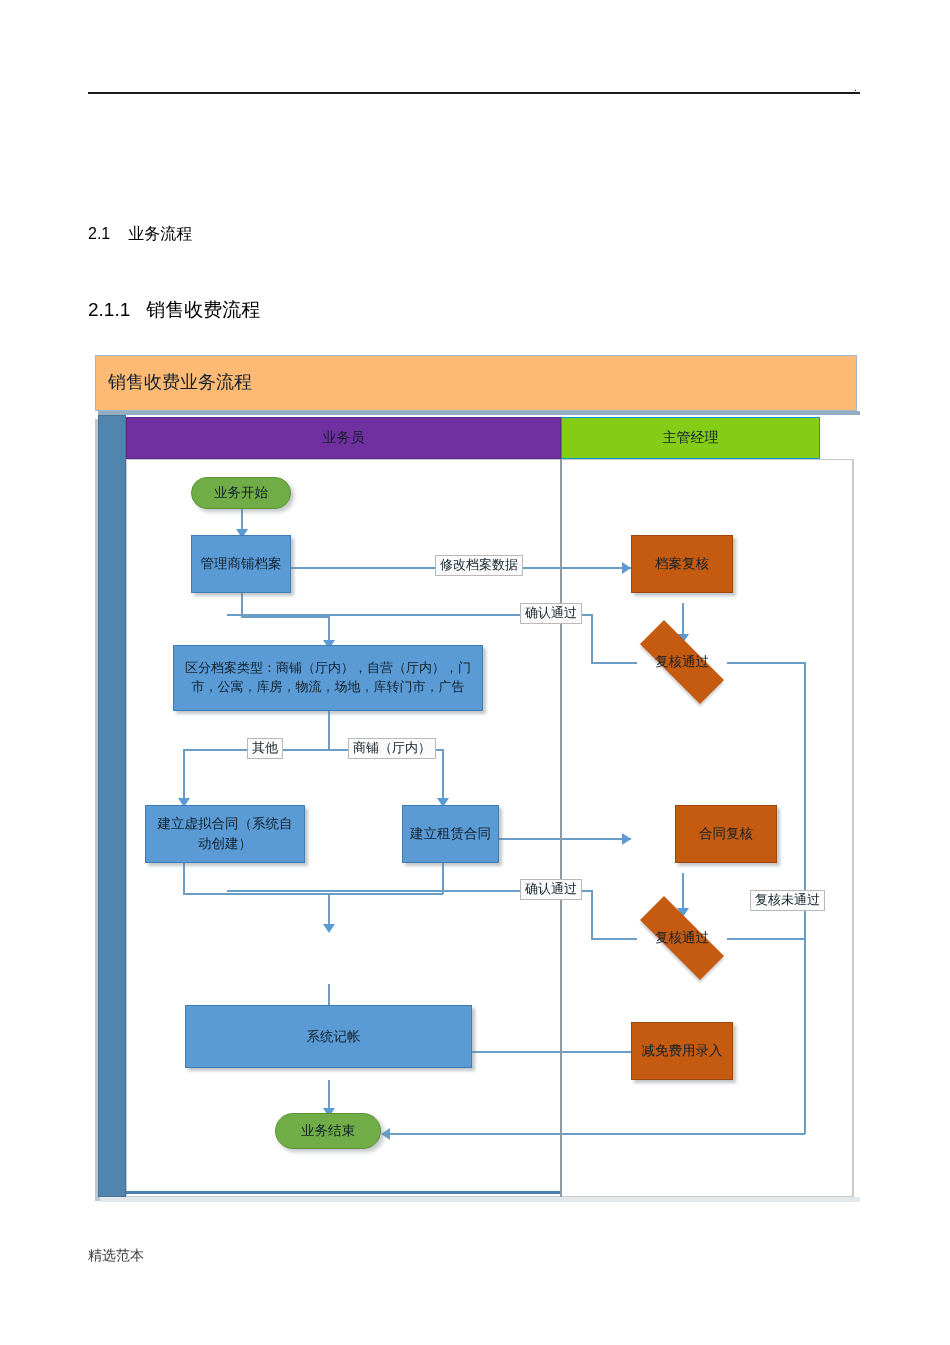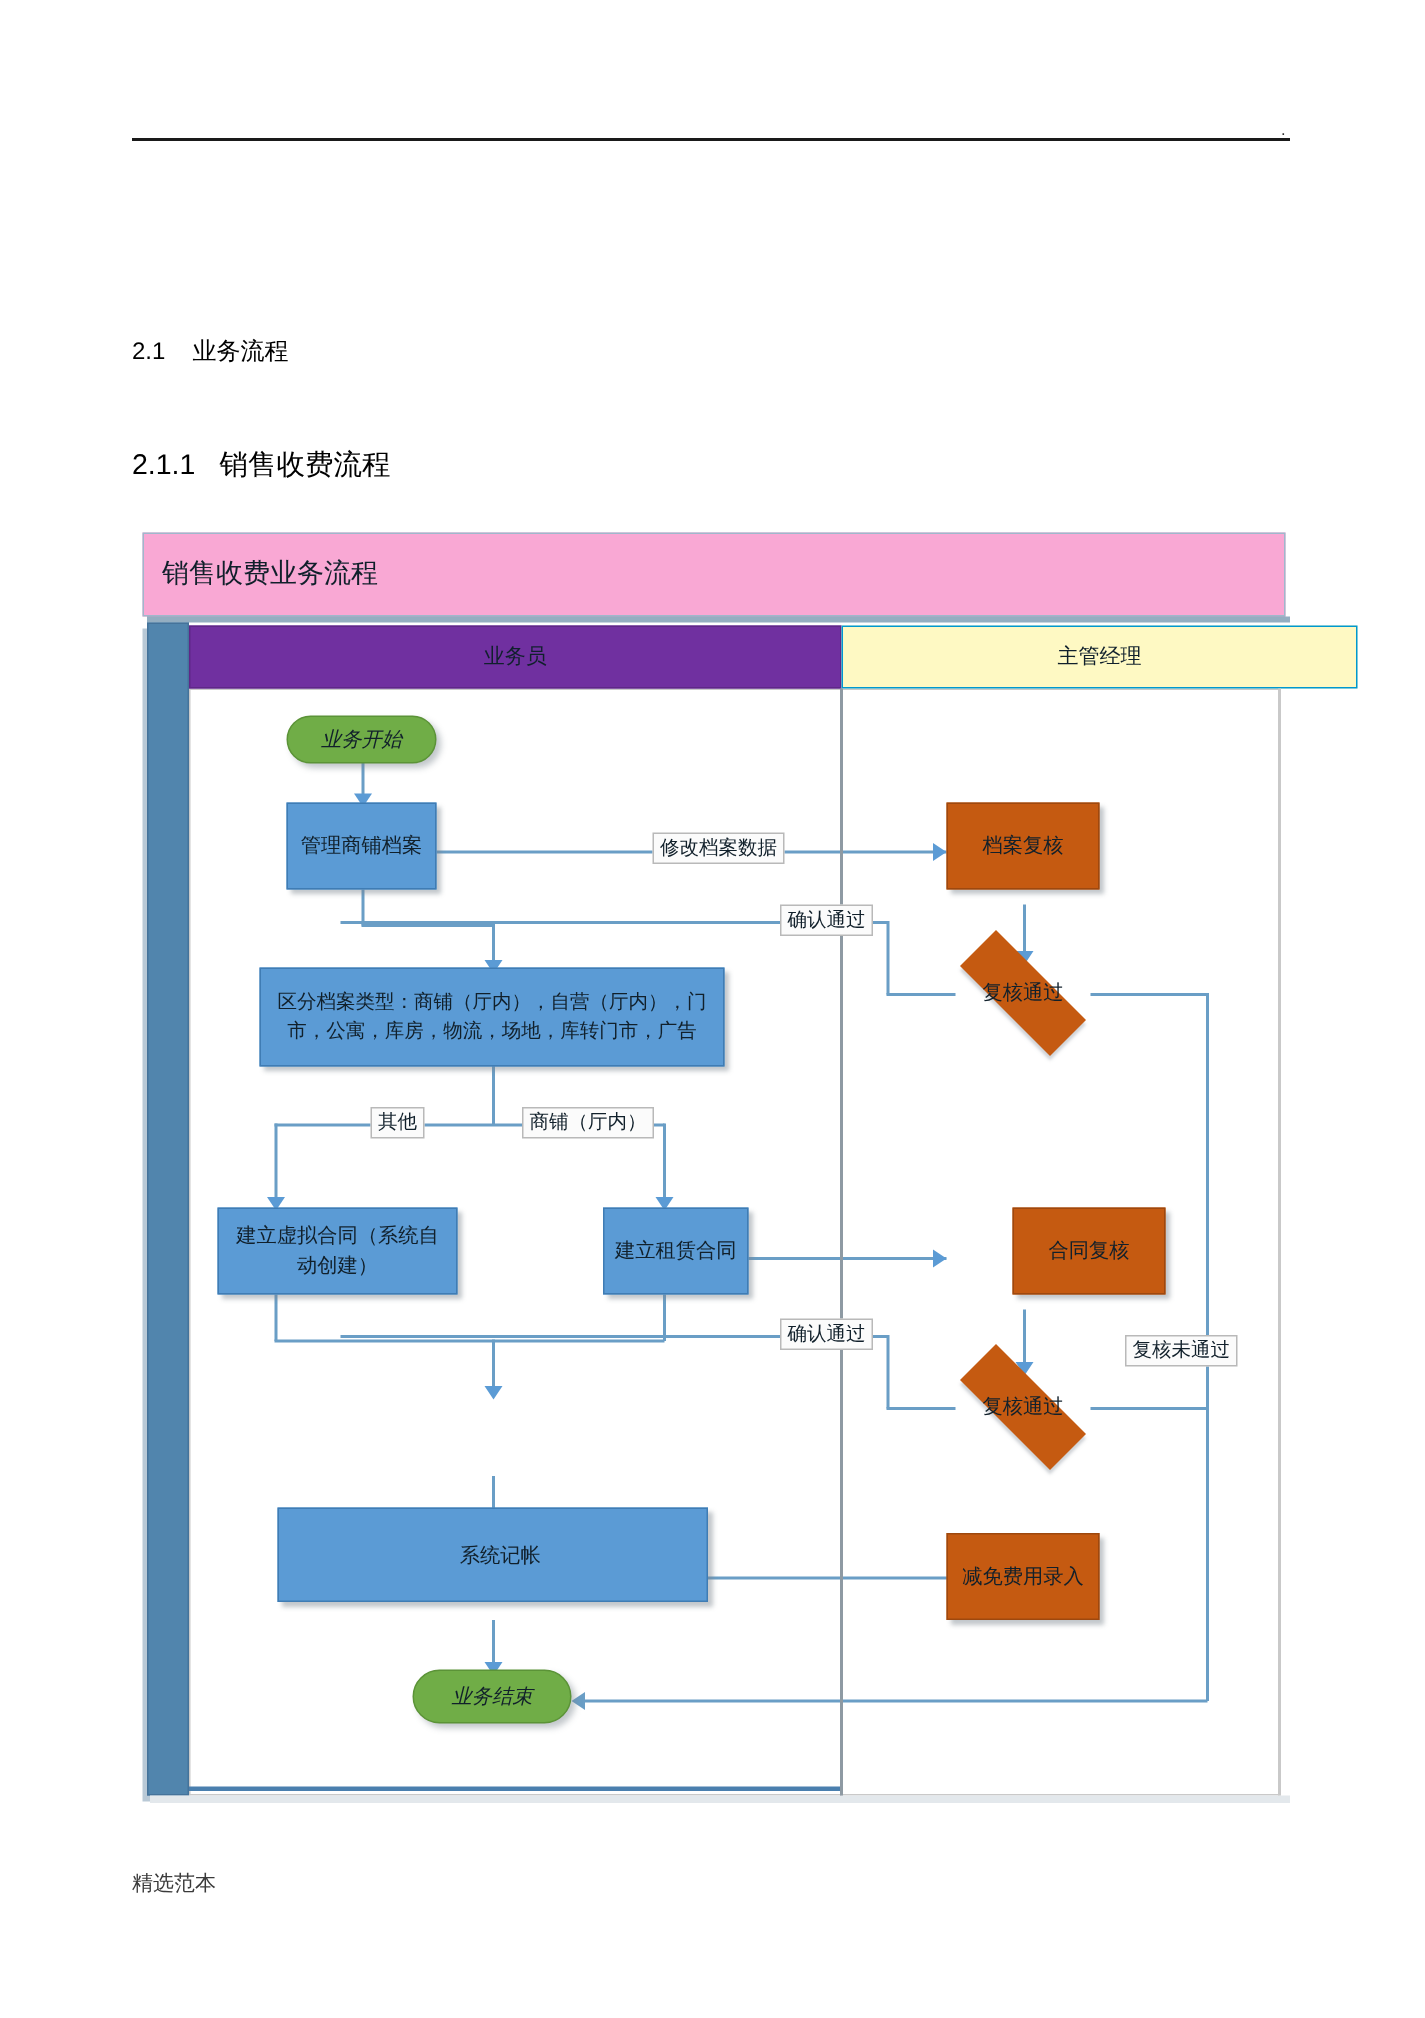--- a/index.html
+++ b/index.html
@@ -72,21 +72,21 @@
     left: 95px;
     top: 355px;
     width: 762px;
     height: 842px;
   }
   .chart-title-bar {
     position: absolute;
     left: 0; top: 0;
     width: 762px;
     height: 56px;
-    background: #f9a8d4;
+    background: #fdba74;
     border: 1px solid #9fb8cc;
     box-sizing: border-box;
   }
   .chart-title-bar span {
     position: absolute;
     left: 12px;
     top: 14px;
     font-size: 18px;
     color: #11202b;
   }
@@ -129,22 +129,22 @@
     margin-top: 11px;
   }
   .lane-head.left {
     left: 31px;
     width: 435px;
     background: #7030a0;
     border: 1px solid #5f2788;
   }
   .lane-head.right {
     left: 466px;
-    width: 344px;
-    background: #fef9c3;
+    width: 259px;
+    background: #84cc16;
     border: 1px solid #0098d0;
   }
   
   .lane-body {
     position: absolute;
     top: 104px;
     height: 738px;
     background: #ffffff;
     box-sizing: border-box;
     border: 1px solid #c9c9c9;
@@ -195,21 +195,20 @@
   .node.mgr {
     background: #c55a11;
     border: 1px solid #9e480e;
     box-shadow: 3px 3px 3px rgba(120,130,140,.45);
   }
   .node.term {
     background: #70ad47;
     border: 1px solid #5b9337;
     border-radius: 22px;
     box-shadow: 3px 3px 4px rgba(120,130,140,.45);
-    font-style: italic;
   }
   .diamond-wrap {
     position: absolute;
   }
   .diamond-wrap .dshape {
     position: absolute;
     inset: 0;
     background: #c55a11;
     transform: rotate(45deg) scale(.707);
     box-shadow: 3px 3px 3px rgba(120,130,140,.35);

